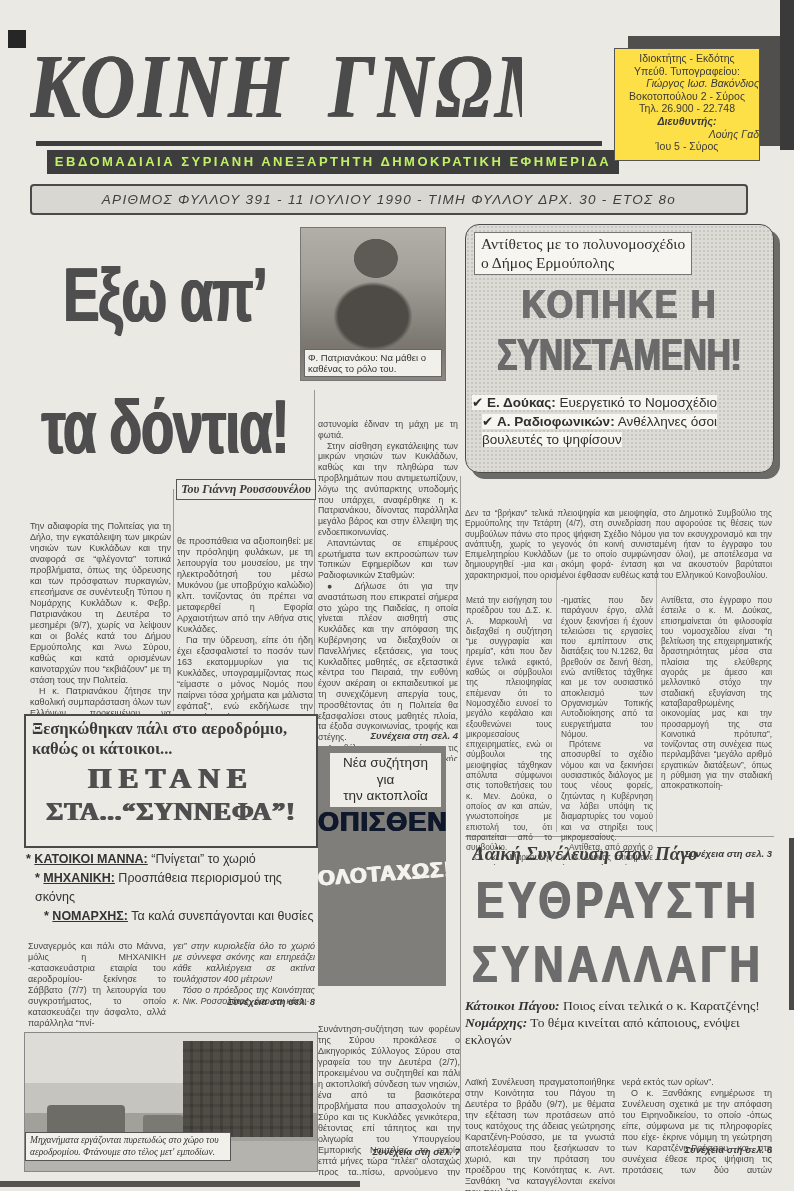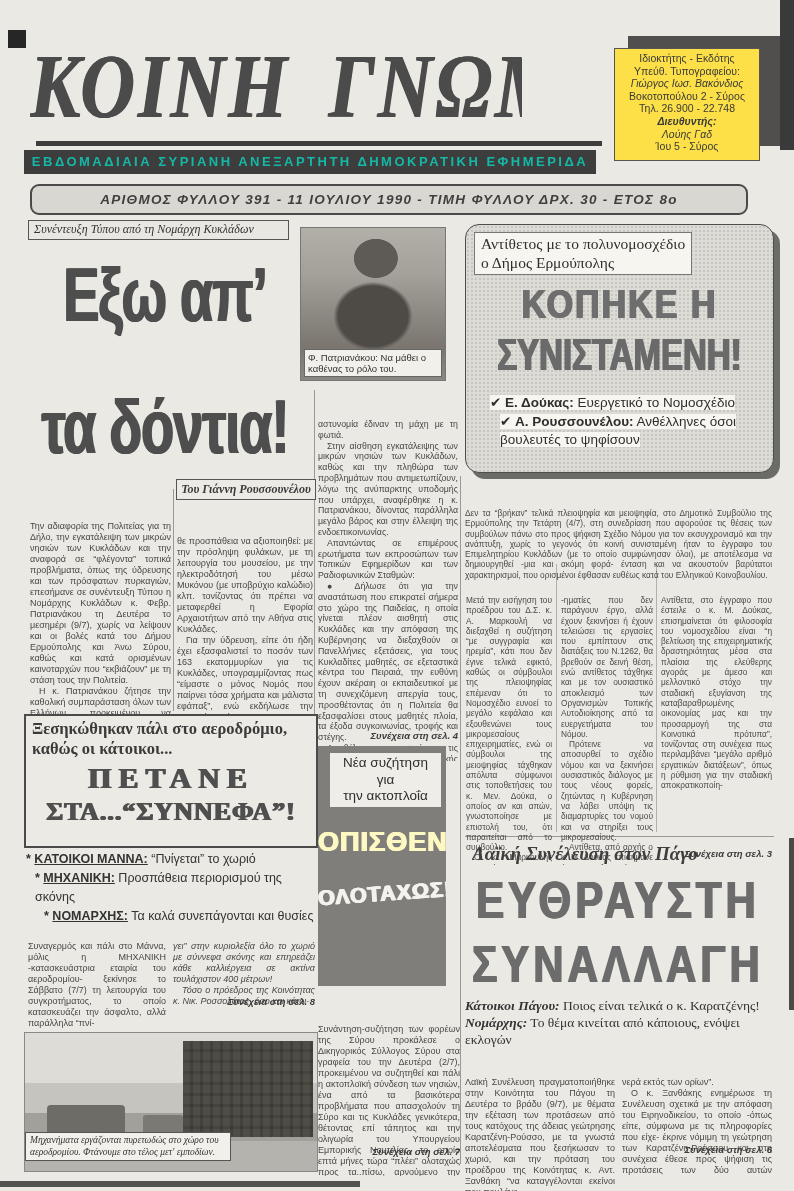--- a/index.html
+++ b/index.html
@@ -15,30 +15,30 @@
   .sm-txt p.noind{text-indent:0;}
   .more{font-size:9.5px;font-style:italic;font-weight:bold;text-align:right;color:#3d3d3d;}
   .heavy{text-shadow:0.8px 0 0 currentColor,-0.8px 0 0 currentColor;}
 
   
   .logo{left:30px;top:36px;width:600px;height:104px;font-family:"Liberation Serif",serif;
         font-weight:bold;font-style:italic;font-size:92px;line-height:100px;color:#4b4b4b;
         letter-spacing:4px;word-spacing:20px;white-space:nowrap;
         transform:scaleX(0.82);transform-origin:left top;}
   .logo-bar{left:36px;top:141px;width:566px;height:5px;background:#3d3d3d;}
-  .banner{left:24px;top:150px;width:572px;height:24px;background:#3d3d3d;color:#14b8a6;
+  .banner{left:47px;top:150px;width:572px;height:24px;background:#3d3d3d;color:#bef264;
           font-size:13px;font-weight:bold;letter-spacing:2.5px;text-align:center;line-height:24px;}
   .pub-shadow{left:628px;top:36px;width:152px;height:110px;background:#504f4d;}
   .edge-top-right{right:0;top:0;width:14px;height:150px;background:#3a3a3a;}
   .pubbox{left:614px;top:48px;width:144px;height:108px;background:#fde047;border:1.5px solid #555;
           font-size:10.5px;line-height:12.6px;text-align:center;padding-top:3px;color:#3a3a3a;}
-  .pubbox .it{font-style:italic;}
+  .pubbox .it{font-style:italic;text-align:right;}
   .pubbox .bd{font-weight:bold;font-style:italic;}
-  .issue{left:30px;top:184px;width:714px;height:27px;border:2px solid #4a4a4a;border-radius:9px;
-         background:#d9d7d1;font-style:italic;font-weight:bold;font-size:13.5px;letter-spacing:1.3px;
+  .issue{left:30px;top:184px;width:714px;height:27px;border:2px solid #4a4a4a;border-radius:4px;
+         background:#d9d7d1;font-style:italic;font-weight:normal;font-size:13.5px;letter-spacing:1.3px;
          text-align:center;line-height:27px;color:#3f3f3f;}
 
   
   .corner-sq{left:8px;top:30px;width:18px;height:18px;background:#262626;}
   .right-strip{right:0;top:838px;width:5px;height:172px;background:#4c4a47;}
   .bottom-strip{left:0;top:1181px;width:360px;height:6px;background:#55534f;}
 
   
   .vrule{background:#9b9994;width:1px;}
   .hrule{background:#9b9994;height:1px;}
@@ -63,21 +63,21 @@
   .kop-box{left:465px;top:224px;width:307px;height:247px;border:1.5px solid #4c4c4c;border-radius:14px;
            background:#dddbd5;box-shadow:6px 6px 0 #6b6b68;
            background-image:radial-gradient(#c8c6c0 0.8px,rgba(0,0,0,0) 0.9px);background-size:4px 4px;}
   .kop-kicker{position:absolute;left:8px;top:7px;background:#f7f5ef;border:1px solid #777;
               padding:1px 6px 2px;font-family:"Liberation Serif",serif;font-size:15.5px;
               line-height:19px;color:#2f2f2f;}
   .kop-h1{position:absolute;left:0;top:56px;width:100%;text-align:center;font-weight:bold;
           font-size:34px;letter-spacing:2px;color:#6e6e6e;transform:scaleY(1.2);transform-origin:center top;}
   .kop-h2{position:absolute;left:0;top:104px;width:100%;text-align:center;font-weight:bold;
           font-size:33px;color:#6a6a6a;transform:scaleY(1.35);transform-origin:center top;}
-  .kop-bullets{position:absolute;left:6px;top:168px;width:295px;font-size:13.5px;line-height:18px;color:#2f2f2f;margin-left:18px;}
+  .kop-bullets{position:absolute;left:6px;top:168px;width:295px;font-size:13.5px;line-height:18px;color:#2f2f2f;}
   .kop-bullets .strip{background:#f8f6f0;display:inline;}
   .kop-bullets .nm{font-weight:bold;}
   .check{font-family:"DejaVu Sans",sans-serif;font-weight:bold;}
 
   
   .pet-box{left:24px;top:714px;width:290px;height:130px;border:2px solid #4a4a4a;background:#eceae5;}
   .pet-kicker{padding:3px 6px 0;font-family:"Liberation Serif",serif;font-weight:bold;
               font-size:16.5px;line-height:20px;color:#3b3b3b;}
   .pet-h{ text-align:center;font-family:"Liberation Serif",serif;font-weight:bold;color:#4f4f4f;}
   .pet-bul{left:26px;top:850px;width:292px;font-size:12.5px;line-height:19px;color:#333;}
@@ -90,21 +90,21 @@
   .mach1{position:absolute;left:22px;top:72px;width:78px;height:34px;background:#6e6c67;border-radius:4px;}
   .mach2{position:absolute;left:118px;top:82px;width:40px;height:22px;background:#7b7973;border-radius:3px;}
   .photo2-cap{position:absolute;left:0;bottom:10px;width:196px;background:#f2f0ea;border:1px solid #555;
               font-family:"Liberation Serif",serif;font-style:italic;font-size:9.5px;line-height:11.5px;
               padding:2px 4px;color:#333;}
 
   
   .op-box{left:318px;top:746px;width:128px;height:240px;background:#807e7a;}
   .op-kicker{margin:7px 5px 0 12px;background:#efede7;padding:2px 3px;text-align:center;
              font-size:13.5px;line-height:16.5px;color:#2e2e2e;}
-  .op-h1{margin-top:20px;text-align:center;font-weight:bold;font-size:27px;letter-spacing:1px;color:#fef9c3;}
+  .op-h1{text-align:center;font-weight:bold;font-size:27px;letter-spacing:1px;color:#0f172a;}
   .op-h2{margin-top:24px;text-align:center;font-weight:bold;font-size:21.5px;letter-spacing:1px;
          color:#f4f2ec;transform:rotate(-4deg);}
 
   
   .syn-kicker{left:472px;top:843px;width:300px;font-family:"Liberation Serif",serif;font-weight:bold;
               font-style:italic;font-size:19px;color:#3e3e3e;}
   .syn-h{left:462px;width:312px;text-align:center;font-weight:bold;font-size:42px;letter-spacing:4px;
          color:#6c6c6c;transform:scaleY(1.25);transform-origin:center top;white-space:nowrap;}
   .syn-sub{left:465px;top:997px;width:308px;font-family:"Liberation Serif",serif;font-size:13.5px;
            line-height:17px;color:#333;}
@@ -136,21 +136,20 @@
   </div>
   <div class="abs issue">ΑΡΙΘΜΟΣ ΦΥΛΛΟΥ 391 - 11 ΙΟΥΛΙΟΥ 1990 - ΤΙΜΗ ΦΥΛΛΟΥ ΔΡΧ. 30 - ΕΤΟΣ 8ο</div>
 
   <div class="abs vrule" style="left:173px;top:489px;height:222px;"></div>
   <div class="abs vrule" style="left:314px;top:390px;height:350px;"></div>
   <div class="abs vrule" style="left:460px;top:476px;height:688px;"></div>
   <div class="abs vrule" style="left:556px;top:564px;height:268px;background:#b3b1ac;"></div>
   <div class="abs vrule" style="left:656px;top:564px;height:268px;background:#b3b1ac;"></div>
   <div class="abs hrule" style="left:465px;top:836px;width:309px;"></div>
 
-  <div class="abs pc-kicker">Συνέντευξη Τύπου από τη Νομάρχη Κυκλάδων</div>
   <div class="abs pc-h heavy" style="left:28px;top:250px;">Εξω απ’</div>
   <div class="abs pc-h heavy" style="left:28px;top:382px;">τα δόντια!</div>
 
   <div class="abs photo1">
     <div class="photo1-cap">Φ. Πατριανάκου: Να μάθει ο καθένας το ρόλο του.</div>
   </div>
 
   <div class="abs body-txt just" style="left:30px;top:489px;width:141px;height:224px;">
     <p class="noind">Την αδιαφορία της Πολιτείας για τη Δήλο, την εγκατάλειψη των μικρών νησιών των Κυκλάδων και την αναφορά σε “φλέγοντα” τοπικά προβλήματα, όπως της ύδρευσης και των πρόσφατων πυρκαγιών, επεσήμανε σε συνέντευξη Τύπου η Νομάρχης Κυκλάδων κ. Φεβρ. Πατριανάκου τη Δευτέρα το μεσημέρι (9/7), χωρίς να λείψουν και οι βολές κατά του Δήμου Ερμούπολης και Άνω Σύρου, καθώς και κατά ορισμένων καινοταρχών που “εκβιάζουν” με τη στάση τους την Πολιτεία.</p>
     <p>Η κ. Πατριανάκου ζήτησε την καθολική συμπαράσταση όλων των Ελλήνων, προκειμένου να διαφυλαχτεί το “ιερό” νησί της Δήλου, που έχει εγκαταλειφτεί στην τύχη του, δηλώνοντας πως θα καταβληθεί κά-</p>
@@ -171,21 +170,21 @@
 
   <div class="abs kop-box">
     <div class="kop-kicker">
       <div>Αντίθετος με το πολυνομοσχέδιο</div>
       <div>ο Δήμος Ερμούπολης</div>
     </div>
     <div class="kop-h1 heavy">ΚΟΠΗΚΕ Η</div>
     <div class="kop-h2 heavy">ΣΥΝΙΣΤΑΜΕΝΗ!</div>
     <div class="kop-bullets">
       <div><span class="strip"><span class="check">✔</span> <span class="nm">Ε. Δούκας:</span><span> Ευεργετικό το Νομοσχέδιο</span></span></div>
-      <div style="padding-left:10px;"><span class="strip"><span class="check">✔</span> <span class="nm">Α. Ρουσσουνέλου:</span><span> Ανθέλληνες όσοι βουλευτές το ψηφίσουν</span></span></div>
+      <div style="padding-left:10px;"><span class="strip"><span class="check">✔</span> <span class="nm">Α. Ραδιοφωνικών:</span><span> Ανθέλληνες όσοι βουλευτές το ψηφίσουν</span></span></div>
     </div>
   </div>
   <div class="abs sm-txt just" style="left:465px;top:476px;width:307px;height:84px;">
     <p class="noind">Δεν τα “βρήκαν” τελικά πλειοψηφία και μειοψηφία, στο Δημοτικό Συμβούλιο της Ερμούπολης την Τετάρτη (4/7), στη συνεδρίαση που αφορούσε τις θέσεις των συμβούλων πάνω στο προς ψήφιση Σχέδιο Νόμου για τον εκσυγχρονισμό και την ανάπτυξη, χωρίς το γεγονός ότι κοινή συνισταμένη ήταν το έγγραφο του Επιμελητηρίου Κυκλάδων (με το οποίο συμφώνησαν όλοι), με αποτέλεσμα να δημιουργηθεί -μια και ακόμη φορά- ένταση και να ακουστούν βαρύτατοι χαρακτηρισμοί, που ορισμένοι έφθασαν ευθέως κατά του Ελληνικού Κοινοβουλίου.</p>
   </div>
   <div class="abs sm-txt just" style="left:466px;top:563px;width:86px;height:270px;">
     <p class="noind">Μετά την εισήγηση του προέδρου του Δ.Σ. κ. Α. Μαρκουλή να διεξαχθεί η συζήτηση “με συγγραφία και ηρεμία”, κάτι που δεν έγινε τελικά εφικτό, καθώς οι σύμβουλοι της πλειοψηφίας επέμεναν ότι το Νομοσχέδιο ευνοεί το μεγάλο κεφάλαιο και εξουθενώνει τους μικρομεσαίους επιχειρηματίες, ενώ οι σύμβουλοι της μειοψηφίας τάχθηκαν απόλυτα σύμφωνοι στις τοποθετήσεις του κ. Μεν. Δούκα, ο οποίος αν και απών, γνωστοποίησε με επιστολή του, ότι παραιτείται από το συμβούλιο.</p>
     <p>Ο κ. Μαρκουλής χαρακτήρισε “πολυκατάστημα” και “σούπερ μάρκετ” το σχέδιο νόμου, αναφερόμενος αν τελι-</p>
   </div>
   <div class="abs sm-txt just" style="left:561px;top:563px;width:92px;height:270px;">

